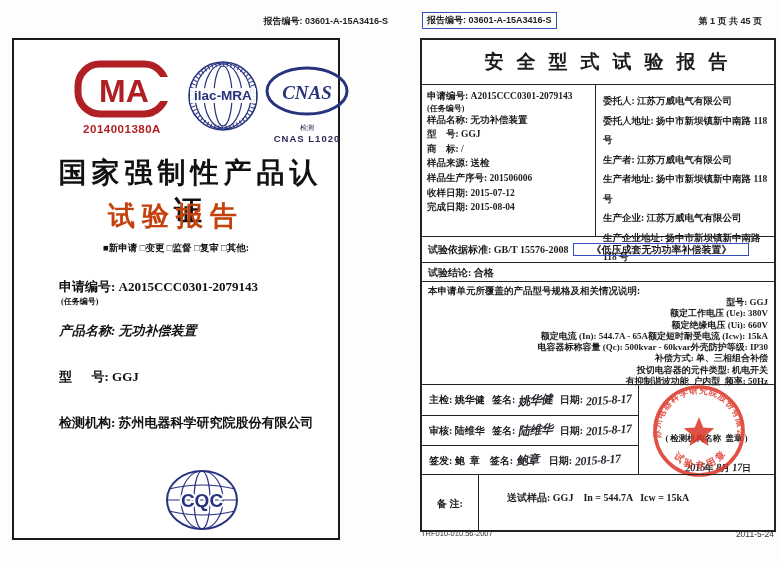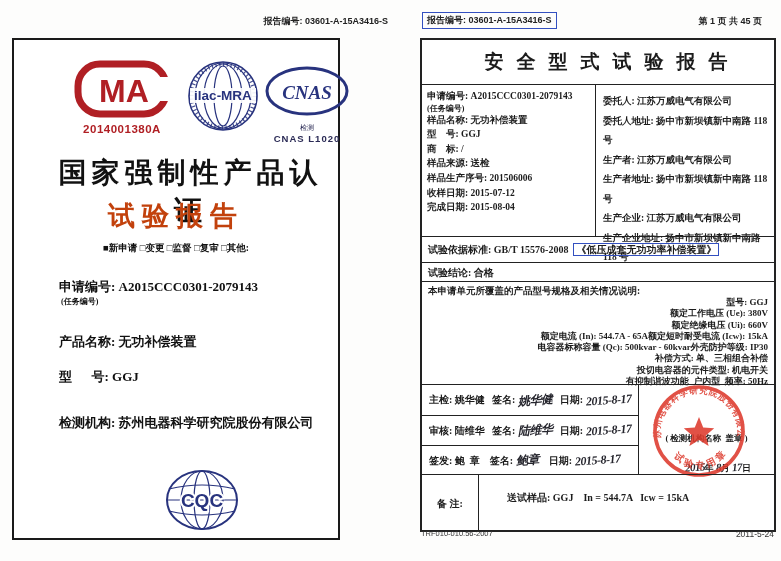--- a/index.html
+++ b/index.html
@@ -40,21 +40,21 @@
   .r-title { top:0; height:44px; display:flex; align-items:center; justify-content:center;
              font-size:19px; font-weight:bold; letter-spacing:13px; padding-left:29px; }
   .r-info { top:44px; height:152px; border-top:1.5px solid #222; display:flex; }
   .c-sample { width:174px; border-right:1.5px solid #222; padding:4px 5px 0 5px; }
   .c-client { flex:1; padding:7px 5px 0 7px; }
   .c-sample .ln { font-size:9.5px; line-height:14.6px; white-space:pre; font-weight:bold; }
   .c-sample .ln-note { font-size:8px; line-height:9px; }
   .c-client .ln { font-size:9.5px; line-height:19.5px; font-weight:bold; }
   .r-standard { top:196px; height:26px; border-top:1.5px solid #222; padding:6px 6px 0 6px;
                 font-size:10px; font-weight:bold; white-space:pre; }
-  .std-name { border:1.2px solid #3350c0; padding:0 2px; }
+  .std-name { border:1.2px solid #3350c0; padding:0 17px; }
   .r-conclusion { top:222px; height:19px; border-top:1.5px solid #222; padding:3px 6px 0 6px;
                   font-size:10px; font-weight:bold; }
   .r-coverage { top:241px; height:103px; border-top:1.5px solid #222; padding:3px 6px 0 6px; }
   .cov-title { font-size:9.5px; font-weight:bold; line-height:12px; }
   .spec-ln { font-size:9px; font-weight:bold; line-height:11.3px; white-space:pre;text-align:right; }
   .spec-left-w { display:inline-block; min-width:180px; }
   .r-sign { top:344px; height:90px; border-top:1.5px solid #222; display:flex; }
   .sig-col { width:216px; }
   .sig-row { height:30px; display:flex; align-items:center; padding:0 7px; font-size:10px;
              font-weight:bold; white-space:pre; }
@@ -117,21 +117,21 @@
       <div class="cnas-cap1">检测</div>
       <div class="cnas-cap2">CNAS L1020</div>
     </div>
 
     <div class="cover-title1">国家强制性产品认证</div>
     <div class="cover-title2">试验报告</div>
     <div class="apply-types">■新申请 □变更 □监督 □复审 □其他:</div>
 
     <div class="fld" style="top:238px;"><span>申请编号: </span><span>A2015CCC0301-2079143</span></div>
     <div class="fld-note" style="top:256px;">(任务编号)</div>
-    <div class="fld" style="top:293px;"><span>产品名称: </span><span>无功补偿装置</span></div>
+    <div class="fld" style="top:282px;font-style:italic;"><span>产品名称: </span><span>无功补偿装置</span></div>
     <div class="fld" style="top:328px;"><span>型      号: </span><span>GGJ</span></div>
     <div class="fld" style="top:366px;margin-top:8px;"><span>检测机构: </span><span>苏州电器科学研究院股份有限公司</span></div>
 
     <div class="cqc-g">
       <svg width="76" height="64" viewBox="0 0 76 64">
         <ellipse cx="38" cy="32" rx="35" ry="29" fill="#fff" stroke="#28337e" stroke-width="2"></ellipse>
         <ellipse cx="38" cy="32" rx="21" ry="29" fill="none" stroke="#28337e" stroke-width="1.2"></ellipse>
         <ellipse cx="38" cy="32" rx="8" ry="29" fill="none" stroke="#28337e" stroke-width="1.2"></ellipse>
         <path d="M5 21 Q38 13 71 21" fill="none" stroke="#28337e" stroke-width="1.2"></path>
         <path d="M3 32 L73 32" fill="none" stroke="#28337e" stroke-width="1.2"></path>

